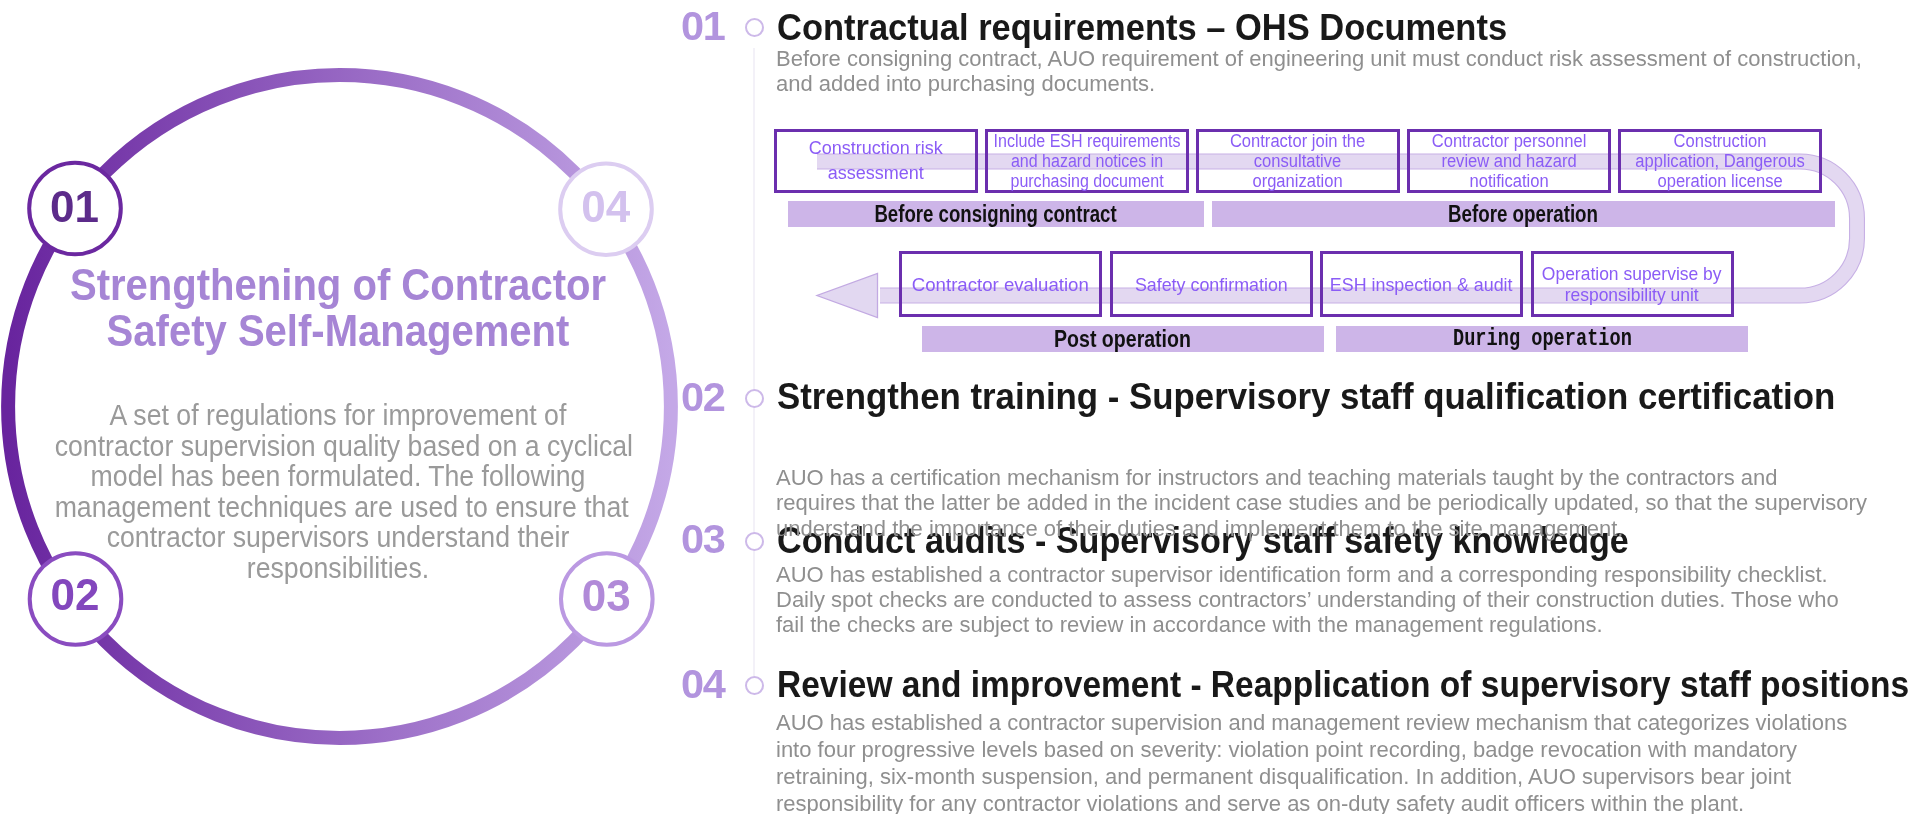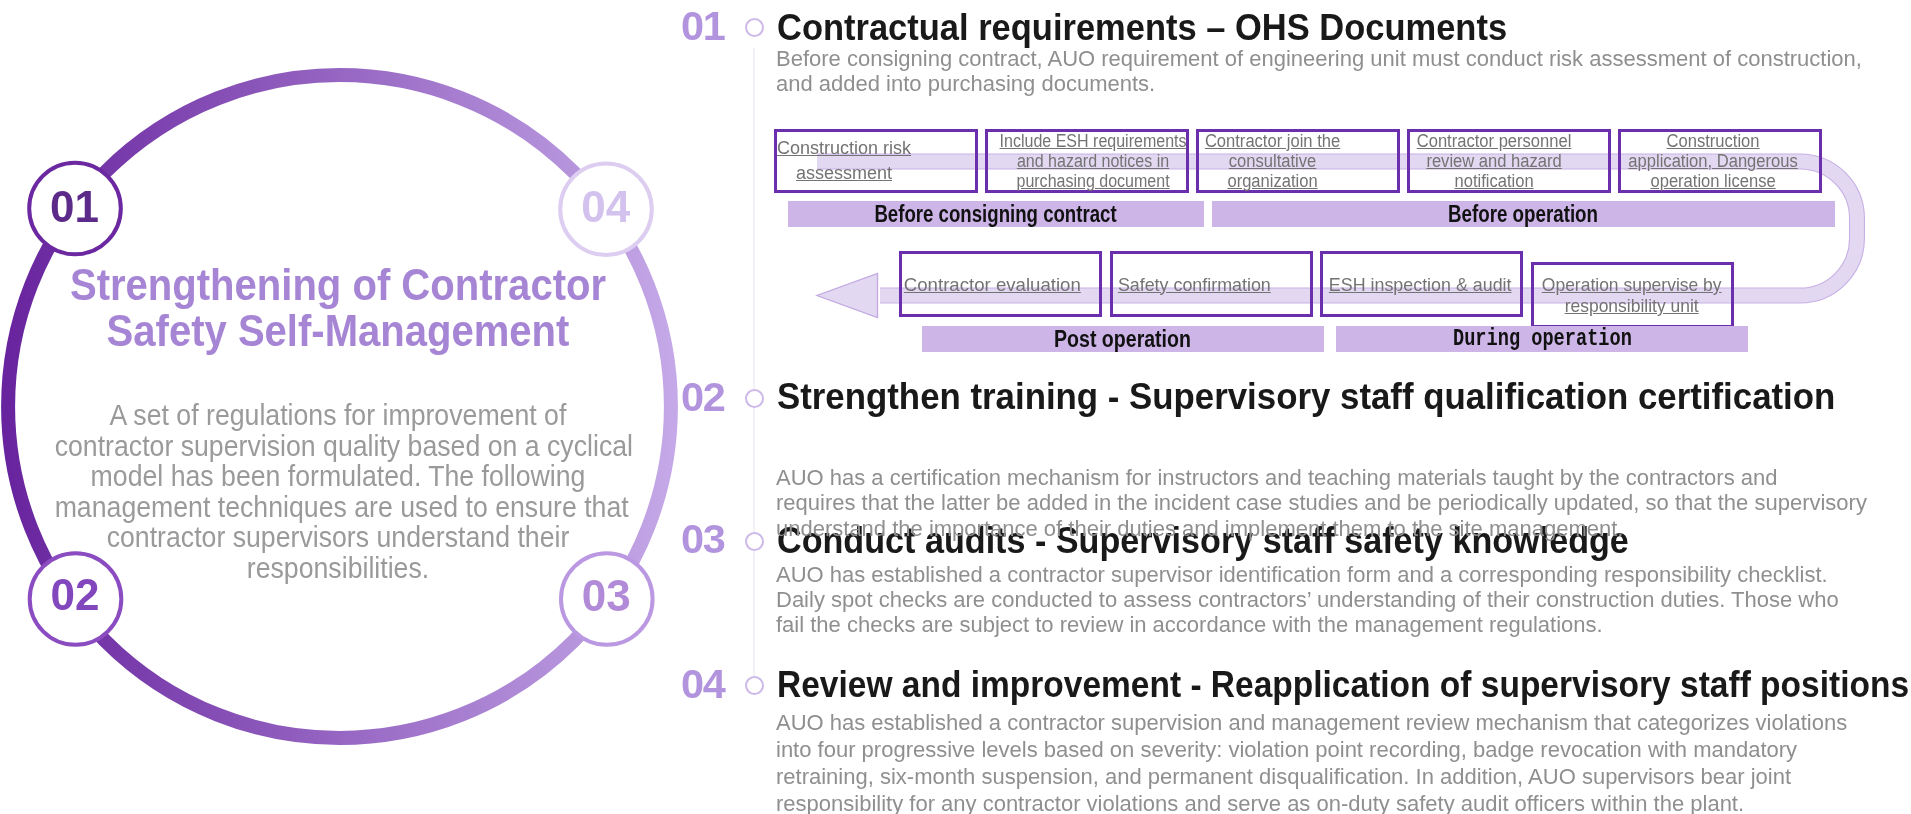--- a/index.html
+++ b/index.html
@@ -9,22 +9,22 @@
 .num{position:absolute;left:681px;width:48px;font-weight:bold;font-size:41.5px;
   color:#b294de;letter-spacing:-1.4px;}
 .dot{position:absolute;width:15px;height:15px;border:2px solid #cdb9e9;
   border-radius:50%;background:#fff;}
 .hd{position:absolute;left:777px;font-weight:bold;font-size:37px;color:#191919;
   white-space:nowrap;transform-origin:left center;}
 .bd{position:absolute;left:776px;font-size:22px;color:#8f8f8f;line-height:25px;
   white-space:nowrap;}
 .vline{position:absolute;left:753px;width:2px;background:#f3f1f8;}
 .fbox{position:absolute;border:3px solid #6b2fae;background:transparent;
-  color:#737373;font-size:18px;line-height:20px;text-align:center;
-  display:flex;align-items:center;justify-content:flex-start;text-decoration:underline;}
+  color:#8b5cf6;font-size:18px;line-height:20px;text-align:center;
+  display:flex;align-items:center;justify-content:center;}
 .fbox span{display:inline-block;transform:scaleX(0.85);transform-origin:center;white-space:nowrap;}
 .r2 span{transform:scaleX(0.87);}
 .r2{font-size:19px;line-height:21px;}
 .fbar{position:absolute;height:26px;background:#cdb5e8;color:#111;
   font-size:23px;font-weight:bold;text-align:center;line-height:26px;margin-left:16px;}
 .fbar span{display:inline-block;transform:scaleX(0.90);transform-origin:center;white-space:nowrap;}
 .title{position:absolute;left:36px;top:262px;width:604px;text-align:center;
   font-weight:bold;font-size:44px;line-height:45.6px;color:#a685d5;
   transform:scaleX(0.91);transform-origin:center;white-space:nowrap;}
 .desc{position:absolute;left:30px;top:400px;width:616px;text-align:center;
@@ -108,18 +108,18 @@
 
 <div class="fbox r2" style="left:899px;top:251px;width:197px;height:60px;">
     <span style="transform:scaleX(0.98);">Contractor evaluation</span>
   </div>
 <div class="fbox r2" style="left:1109.5px;top:251px;width:197px;height:60px;">
     <span style="transform:scaleX(0.94);">Safety confirmation</span>
   </div>
 <div class="fbox r2" style="left:1320px;top:251px;width:197px;height:60px;">
     <span style="transform:scaleX(0.94);">ESH inspection &amp; audit</span>
   </div>
-<div class="fbox r2" style="left:1530.5px;top:262px;width:197px;height:60px;">
+<div class="fbox r2" style="left:1530.5px;top:251px;width:197px;height:60px;">
     <span style="transform:scaleX(0.92);">Operation supervise by<br>responsibility unit</span>
   </div>
 
 <div class="fbar" style="left:906px;top:326px;width:402px;"><span style="transform:scaleX(0.85);">Post operation</span></div>
 <div class="fbar" style="left:1320px;top:326px;width:412px;font-family:Liberation Mono, monospace;"><span style="transform:scaleX(0.81);">During operation</span></div>
 
 </body></html>

